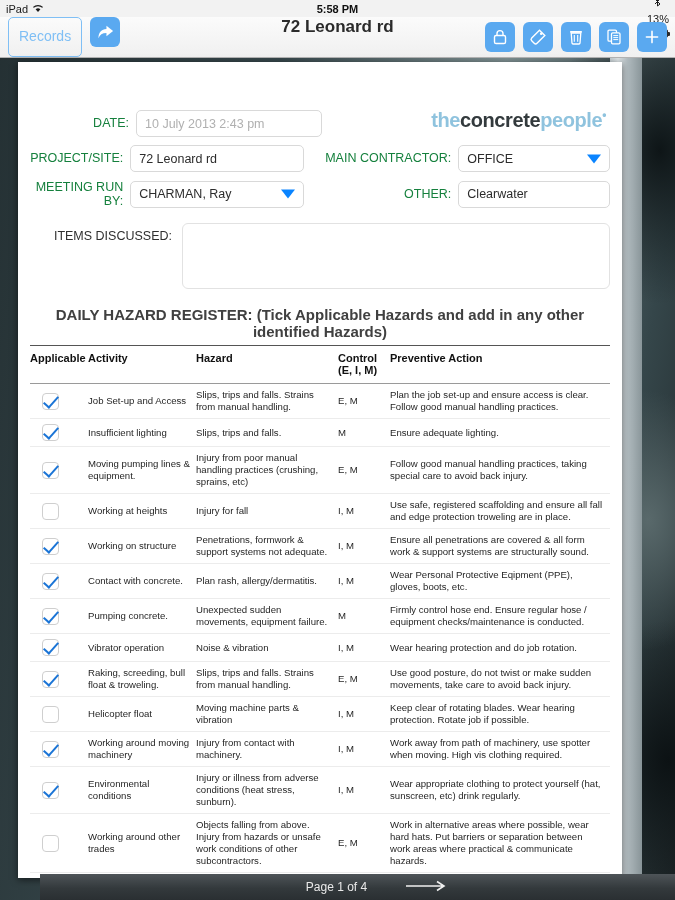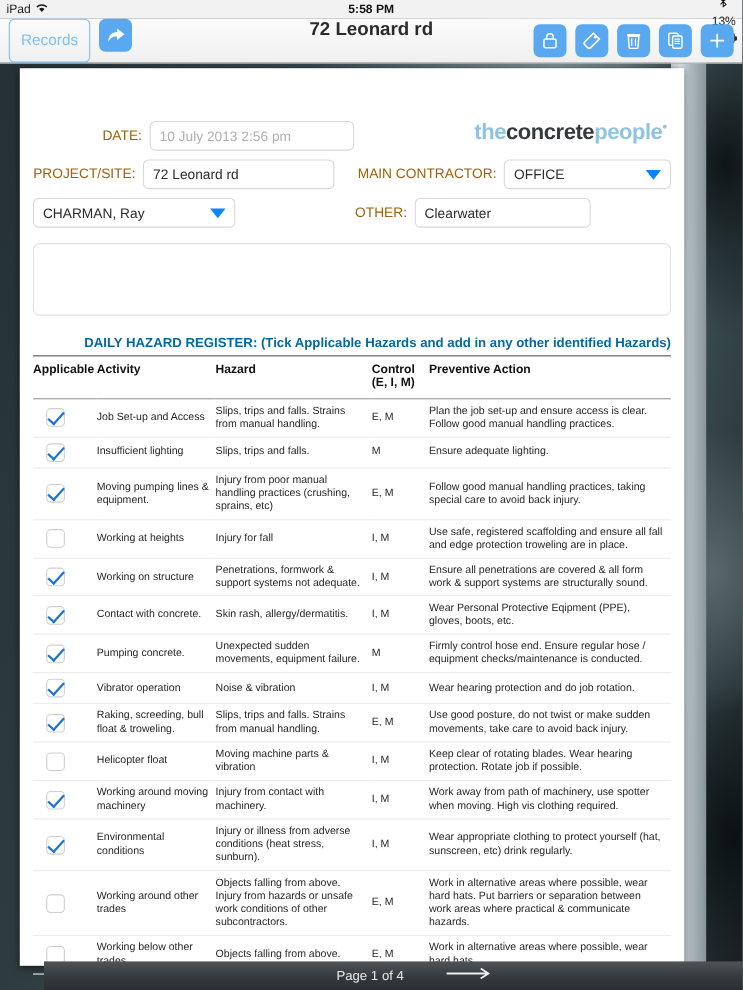--- a/index.html
+++ b/index.html
@@ -88,21 +88,21 @@
     position: absolute; right: 4px; top: 36px;
     font-size: 20px; font-weight: bold; letter-spacing: -.4px; white-space: nowrap;
   }
   .logo .lt { color: #8fc3de; }
   .logo .lc { color: #333a3d; }
   .logo .lp { color: #8fc3de; }
   .logo .ldot { color: #8fc3de; font-size: 12px; vertical-align: super; }
 
   .frow { display: flex; align-items: center; margin-bottom: 8px; }
   .flabel {
-    font-size: 12.5px; color: #a16207; text-align: right; padding-right: 7px;
+    font-size: 12.5px; color: #15803d; text-align: right; padding-right: 7px;
     line-height: 1.15;
   }
   .finput {
     border: 1px solid #d9d9d9; border-radius: 5px; background: #fff;
     height: 27px; display: flex; align-items: center; padding: 0 8px;
     font-size: 12.5px; color: #2c2c2c; position: relative; cursor: text;
   }
   .finput.placeholder { color: #b0b0b0; }
   .caret-down {
     position: absolute; right: 8px; top: 50%; transform: translateY(-50%);
@@ -125,21 +125,21 @@
 
   .items-row { display: flex; align-items: flex-start; margin-top: 14px; }
   .items-label { width: 152px; text-align: right; padding-right: 10px;
                  font-size: 12.5px; color: #2f2f2f; padding-top: 6px; }
   .items-box {
     flex: 1; height: 66px; border: 1px solid #e2e2e2; border-radius: 6px;
     background: #fff; cursor: text;
   }
 
   .register-title {
-    text-align: right; font-size: 12px; font-weight: bold; color: #0369a1;
+    text-align: center; font-size: 15px; font-weight: bold; color: #404040;
     margin-top: 17px;
   }
   .hr-thick { border: 0; border-top: 1.5px solid #555; margin-top: 5px; }
 
   
   table.hz { width: 100%; border-collapse: collapse; table-layout: fixed; }
   table.hz th {
     font-size: 11px; font-weight: bold; color: #111; text-align: left;
     padding: 6px 4px 7px 0; vertical-align: top; line-height: 1.12;
   }
@@ -273,43 +273,45 @@
 
   <div class="page-wrap">
     <div class="doc">
 
       <div class="logo">
         <span class="lt">the</span><span class="lc">concrete</span><span class="lp">people</span><span class="ldot">•</span>
       </div>
 
       <div class="frow row-date">
         <div class="flabel lbl-date">DATE:</div>
-        <div class="finput placeholder w-date">10 July 2013 2:56 pm</div>
+        <div class="finput placeholder w-date">10 July 2013 2:43 pm</div>
       </div>
 
       <div class="frow">
         <div class="flabel lbl-site">PROJECT/SITE:</div>
         <div class="finput w-site">72 Leonard rd</div>
         <div class="flabel lbl-mc">MAIN CONTRACTOR:</div>
         <div class="finput w-mc">
           <span>OFFICE</span>
           <span class="caret-down"></span>
         </div>
       </div>
 
       <div class="frow">
+        <div class="flabel lbl-mrb">MEETING RUN BY:</div>
         <div class="finput w-mrb">
           <span>CHARMAN, Ray</span>
           <span class="caret-down"></span>
         </div>
         <div class="flabel lbl-other">OTHER:</div>
         <div class="finput w-other">Clearwater</div>
       </div>
 
       <div class="items-row">
+        <div class="items-label">ITEMS DISCUSSED:</div>
         <div class="items-box"></div>
       </div>
 
       <div class="register-title">DAILY HAZARD REGISTER: (Tick Applicable Hazards and add in any other identified Hazards)</div>
       <hr class="hr-thick">
 
       <table class="hz">
         <thead>
           <tr>
             <th class="c-app">Applicable</th>
@@ -354,21 +356,21 @@
             <tr>
               <td class="c-app"><span class="cbox on"></span></td>
               <td class="c-act">Working on structure</td>
               <td class="c-haz">Penetrations, formwork &amp; support systems not adequate.</td>
               <td class="c-ctrl">I, M</td>
               <td class="c-prev">Ensure all penetrations are covered &amp; all form work &amp; support systems are structurally sound.</td>
             </tr>
             <tr>
               <td class="c-app"><span class="cbox on"></span></td>
               <td class="c-act">Contact with concrete.</td>
-              <td class="c-haz">Skin rash, allergy/dermatitis.</td>
+              <td class="c-haz">Plan rash, allergy/dermatitis.</td>
               <td class="c-ctrl">I, M</td>
               <td class="c-prev">Wear Personal Protective Eqipment (PPE), gloves, boots, etc.</td>
             </tr>
             <tr>
               <td class="c-app"><span class="cbox on"></span></td>
               <td class="c-act">Pumping concrete.</td>
               <td class="c-haz">Unexpected sudden movements, equipment failure.</td>
               <td class="c-ctrl">M</td>
               <td class="c-prev">Firmly control hose end. Ensure regular hose / equipment checks/maintenance is conducted.</td>
             </tr>

